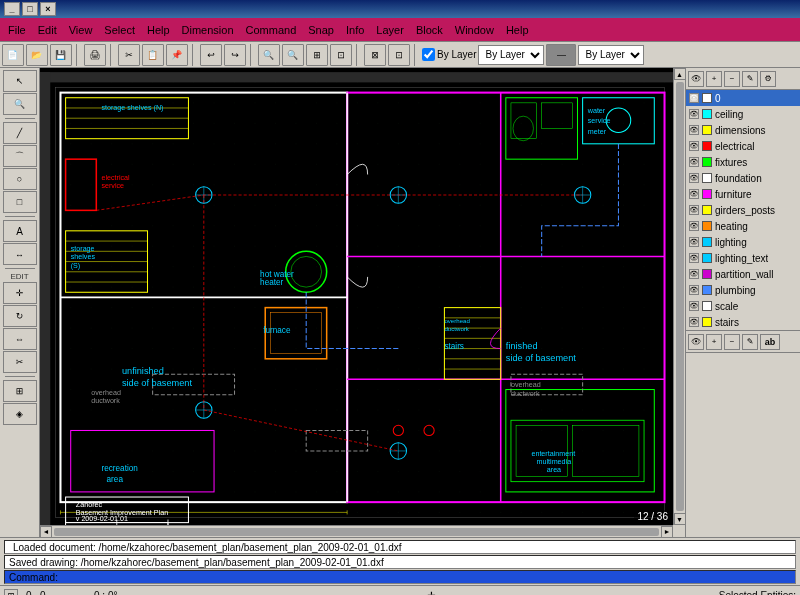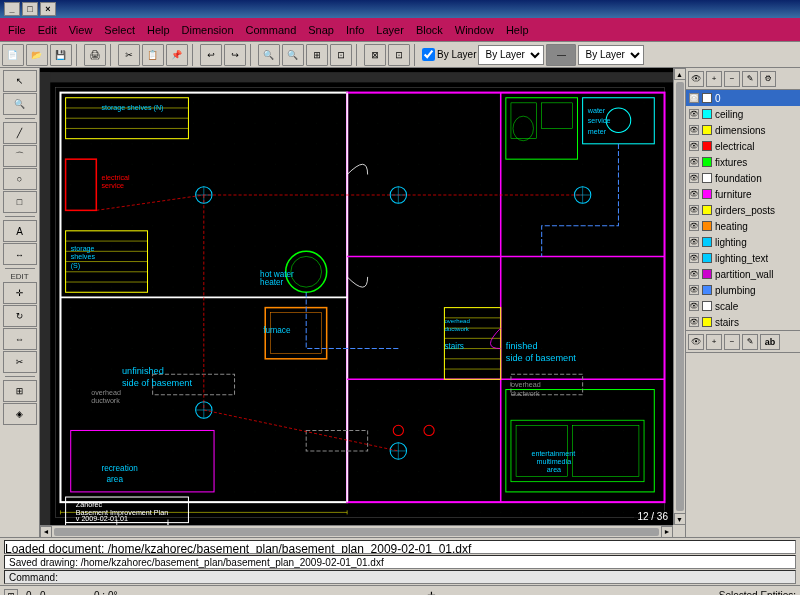--- a/index.html
+++ b/index.html
@@ -497,27 +497,27 @@
         <div class="panel-btn">−</div>
         <div class="panel-btn">✎</div>
         <div class="panel-btn" style="font-size:9px; font-weight:bold; width:20px;">ab</div>
       </div>
     </div>
   </div>
 
 </div>
 
 <div style="height:48px; background:#d4d0c8; border-top:1px solid #808080;">
-  <div style="height:14px; background:#ffffff; border:1px inset #808080; margin:2px 4px 0; padding:1px 0; font-size:12px; overflow:hidden;">
+  <div style="height:14px; background:#ffffff; border:1px inset #808080; margin:2px 4px 0; padding:1px 8px; font-size:10px; overflow:hidden;">
     <span>Loaded document: /home/kzahorec/basement_plan/basement_plan_2009-02-01_01.dxf</span>
   </div>
   <div style="height:14px; background:#ffffff; border:1px inset #808080; margin:1px 4px; padding:1px 4px; font-size:10px; overflow:hidden;">
     <span>Saved drawing: /home/kzahorec/basement_plan/basement_plan_2009-02-01_01.dxf</span>
   </div>
-  <div style="height:14px; background:#e5e5e5; border:1px inset #808080; margin:1px 4px; padding:1px 4px; font-size:10px;">
+  <div style="height:14px; background:#1d4ed8; border:1px inset #808080; margin:1px 4px; padding:1px 4px; font-size:10px;">
     <span>Command:</span>
   </div>
 </div>
 
 <div class="status-bar">
   <div style="width:14px;height:14px;background:#d4d0c8;border:1px solid #808080;display:flex;align-items:center;justify-content:center;font-size:9px;">⊞</div>
   <span style="min-width:60px;">0 , 0</span>
   <span style="min-width:50px; font-size:10px;">0 : 0°</span>
   <div style="flex:1;display:flex;align-items:center;justify-content:center;">✛</div>
   <span style="font-size:10px;">Selected Entities:</span>

